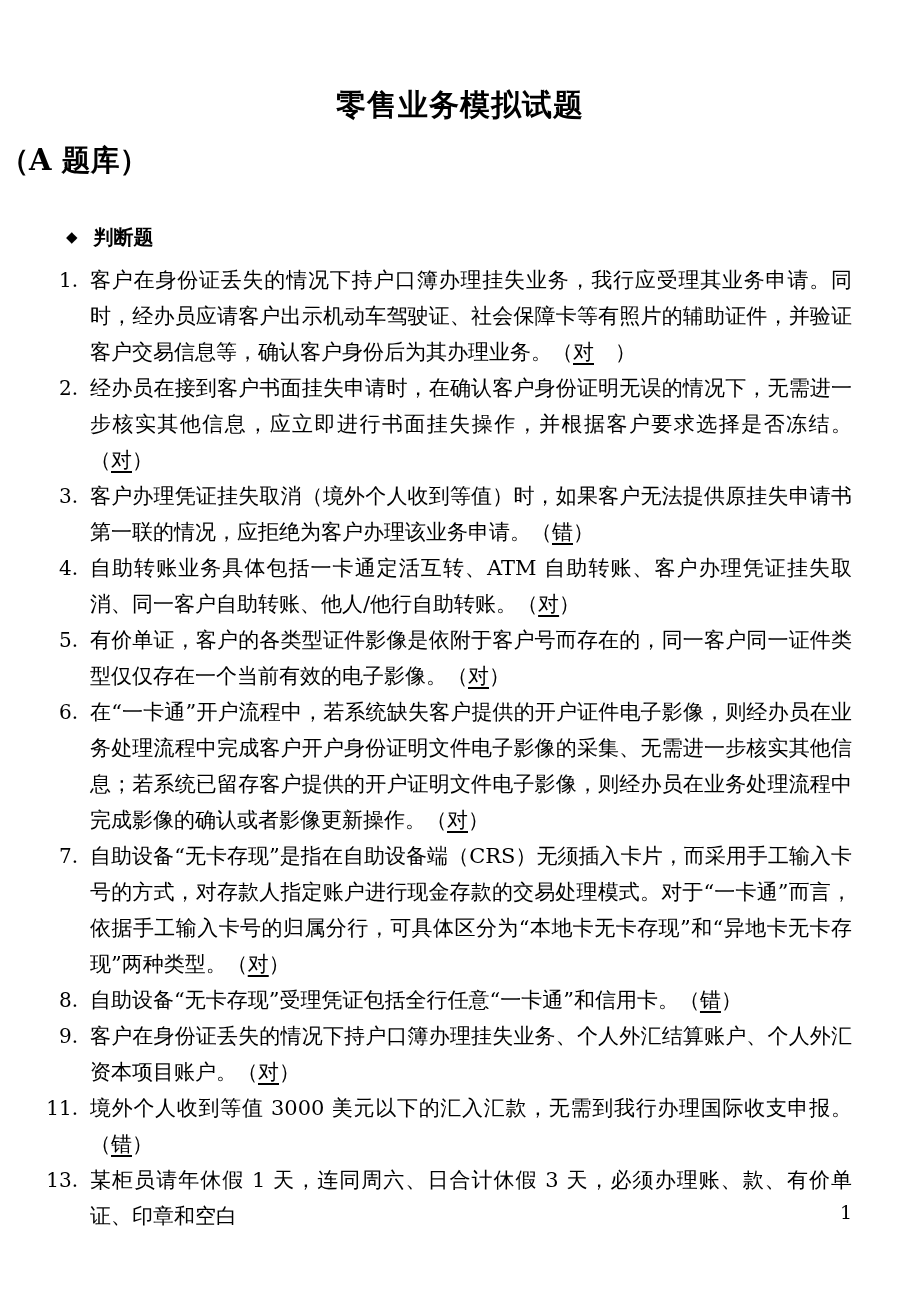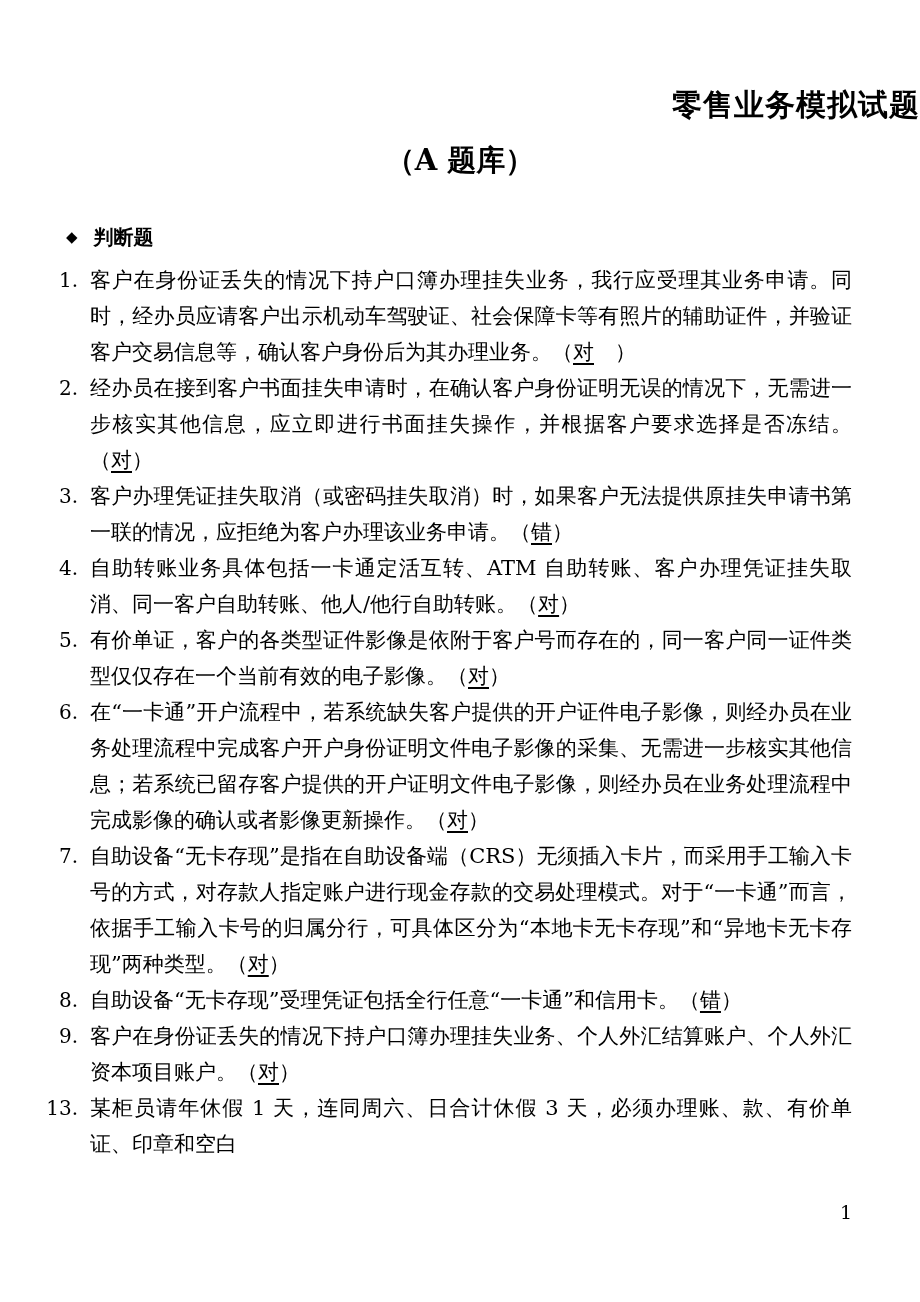--- a/index.html
+++ b/index.html
@@ -6,27 +6,26 @@
   html, body { margin: 0; padding: 0; background: #ffffff; }
   body {
     width: 920px; height: 1302px;
     font-family: "DejaVu Serif", "Liberation Serif", serif;
     color: #000; overflow: hidden;
   }
   .page { position: relative; width: 920px; height: 1302px; background: #fff; }
 
   .doc-title {
     margin: 0; padding-top: 84px;
-    text-align: right;
+    text-align: center;
     font-size: 30px; font-weight: 700; line-height: 42px;
     letter-spacing: 1px;
   }
   .doc-subtitle {
     margin: 14px 0 0;
-    text-align: center;
     font-size: 29px; font-weight: 700; line-height: 40px;
   }
   .section-header {
     margin-top: 42px;
     padding-left: 66px;
     display: flex; align-items: center;
     font-size: 20px; font-weight: 700; line-height: 30px;
   }
   .diamond { font-size: 15px; margin-right: 16px; }
 
@@ -62,34 +61,35 @@
   <div class="section-header">
     <span class="diamond">◆</span>
     <span>判断题</span>
   </div>
 
   <ol class="questions" id="question-list">
   <li class="question"><span class="q-num">1.</span><span class="q-text">客户在身份证丢失的情况下持户口簿办理挂失业务，我行应受理其业务申请。同时，经办员应请客户出示机动车驾驶证、社会保障卡等有照片的辅助证件，并验证客户交易信息等，确认客户身份后为其办理业务。</span><span class="q-open">（</span><span class="q-ans">对</span><span class="q-pad">　</span><span class="q-close">）</span></li>
 
   <li class="question"><span class="q-num">2.</span><span class="q-text">经办员在接到客户书面挂失申请时，在确认客户身份证明无误的情况下，无需进一步核实其他信息，应立即进行书面挂失操作，并根据客户要求选择是否冻结。</span><span class="q-open">（</span><span class="q-ans">对</span><span class="q-pad"></span><span class="q-close">）</span></li>
 
-  <li class="question"><span class="q-num">3.</span><span class="q-text">客户办理凭证挂失取消（或密码挂失取消）时，如果客户无法提供原挂失申请书第一联的情况，应拒绝为客户办理该业务申请。</span><span class="q-open">（</span><span class="q-ans">错</span><span class="q-pad"></span><span class="q-close">）</span></li>
+  <li class="question"><span class="q-num">3.</span><span class="q-text">客户办理凭证挂失取消（境外个人收到等值）时，如果客户无法提供原挂失申请书第一联的情况，应拒绝为客户办理该业务申请。</span><span class="q-open">（</span><span class="q-ans">错</span><span class="q-pad"></span><span class="q-close">）</span></li>
 
   <li class="question"><span class="q-num">4.</span><span class="q-text">自助转账业务具体包括一卡通定活互转、ATM 自助转账、客户办理凭证挂失取消、同一客户自助转账、他人/他行自助转账。</span><span class="q-open">（</span><span class="q-ans">对</span><span class="q-pad"></span><span class="q-close">）</span></li>
 
   <li class="question"><span class="q-num">5.</span><span class="q-text">有价单证，客户的各类型证件影像是依附于客户号而存在的，同一客户同一证件类型仅仅存在一个当前有效的电子影像。</span><span class="q-open">（</span><span class="q-ans">对</span><span class="q-pad"></span><span class="q-close">）</span></li>
 
   <li class="question"><span class="q-num">6.</span><span class="q-text">在“一卡通”开户流程中，若系统缺失客户提供的开户证件电子影像，则经办员在业务处理流程中完成客户开户身份证明文件电子影像的采集、无需进一步核实其他信息；若系统已留存客户提供的开户证明文件电子影像，则经办员在业务处理流程中完成影像的确认或者影像更新操作。</span><span class="q-open">（</span><span class="q-ans">对</span><span class="q-pad"></span><span class="q-close">）</span></li>
 
   <li class="question"><span class="q-num">7.</span><span class="q-text">自助设备“无卡存现”是指在自助设备端（CRS）无须插入卡片，而采用手工输入卡号的方式，对存款人指定账户进行现金存款的交易处理模式。对于“一卡通”而言，依据手工输入卡号的归属分行，可具体区分为“本地卡无卡存现”和“异地卡无卡存现”两种类型。</span><span class="q-open">（</span><span class="q-ans">对</span><span class="q-pad"></span><span class="q-close">）</span></li>
 
   <li class="question"><span class="q-num">8.</span><span class="q-text">自助设备“无卡存现”受理凭证包括全行任意“一卡通”和信用卡。</span><span class="q-open">（</span><span class="q-ans">错</span><span class="q-pad"></span><span class="q-close">）</span></li>
 
   <li class="question"><span class="q-num">9.</span><span class="q-text">客户在身份证丢失的情况下持户口簿办理挂失业务、个人外汇结算账户、个人外汇资本项目账户。</span><span class="q-open">（</span><span class="q-ans">对</span><span class="q-pad"></span><span class="q-close">）</span></li>
 
 
+  <li class="question"><span class="q-num">11.</span><span class="q-text">境外个人收到等值 3000 美元以下的汇入汇款，无需到我行办理国际收支申报。</span><span class="q-open">（</span><span class="q-ans">错</span><span class="q-pad"></span><span class="q-close">）</span></li>
 
 
   <li class="question"><span class="q-num">13.</span><span class="q-text">某柜员请年休假 1 天，连同周六、日合计休假 3 天，必须办理账、款、有价单证、印章和空白</span><span class="q-open"></span><span class="q-ans"></span><span class="q-pad"></span><span class="q-close"></span></li>
 </ol>
 
   <div class="page-number">1</div>
 </div>
 
 </body></html>

